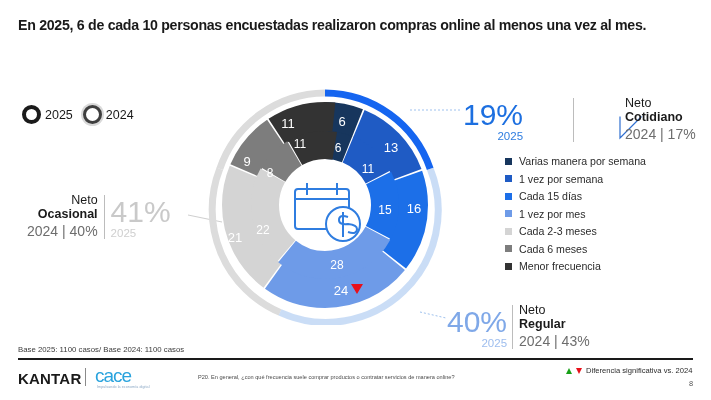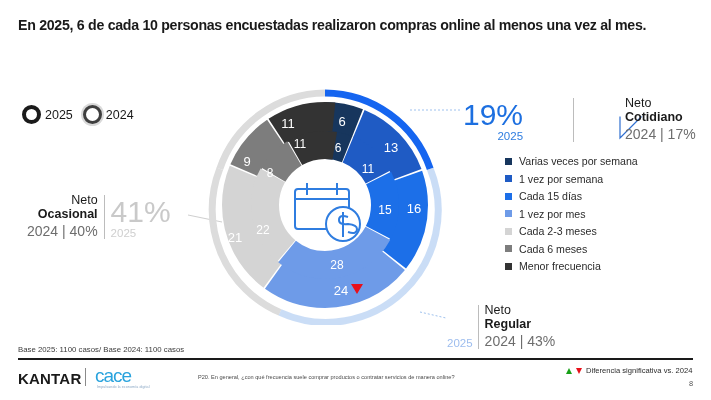--- a/index.html
+++ b/index.html
@@ -222,20 +222,21 @@
     <div class="vbar" style="height:44px"></div>
     <div class="right">
       <span class="netname">Neto</span>
       <span class="netname"><b>Cotidiano</b></span>
       <span class="prev">2024 | 17%</span>
     </div>
   </div>
 
   <div class="callout" id="net-regular">
     <div class="left">
+      <span class="bigpct lblue">40%</span>
       <span class="yr lblue">2025</span>
     </div>
     <div class="vbar" style="height:44px"></div>
     <div class="right">
       <span class="netname">Neto</span>
       <span class="netname"><b>Regular</b></span>
       <span class="prev">2024 | 43%</span>
     </div>
   </div>
 
@@ -248,21 +249,21 @@
     <div class="vbar" style="height:44px"></div>
     <div class="num">
       <span class="bigpct grey">41%</span>
       <span class="yr grey">2025</span>
     </div>
   </div>
 
   <div class="legend">
     <div class="lgi">
       <span class="sw" style="background:#17365d"></span>
-      <span class="lgt">Varias veces por semana</span>
+      <span class="lgt">Varias manera por semana</span>
     </div>
     <div class="lgi">
       <span class="sw" style="background:#1f5bc4"></span>
       <span class="lgt">1 vez por semana</span>
     </div>
     <div class="lgi">
       <span class="sw" style="background:#1c6fe8"></span>
       <span class="lgt">Cada 15 días</span>
     </div>
     <div class="lgi">

